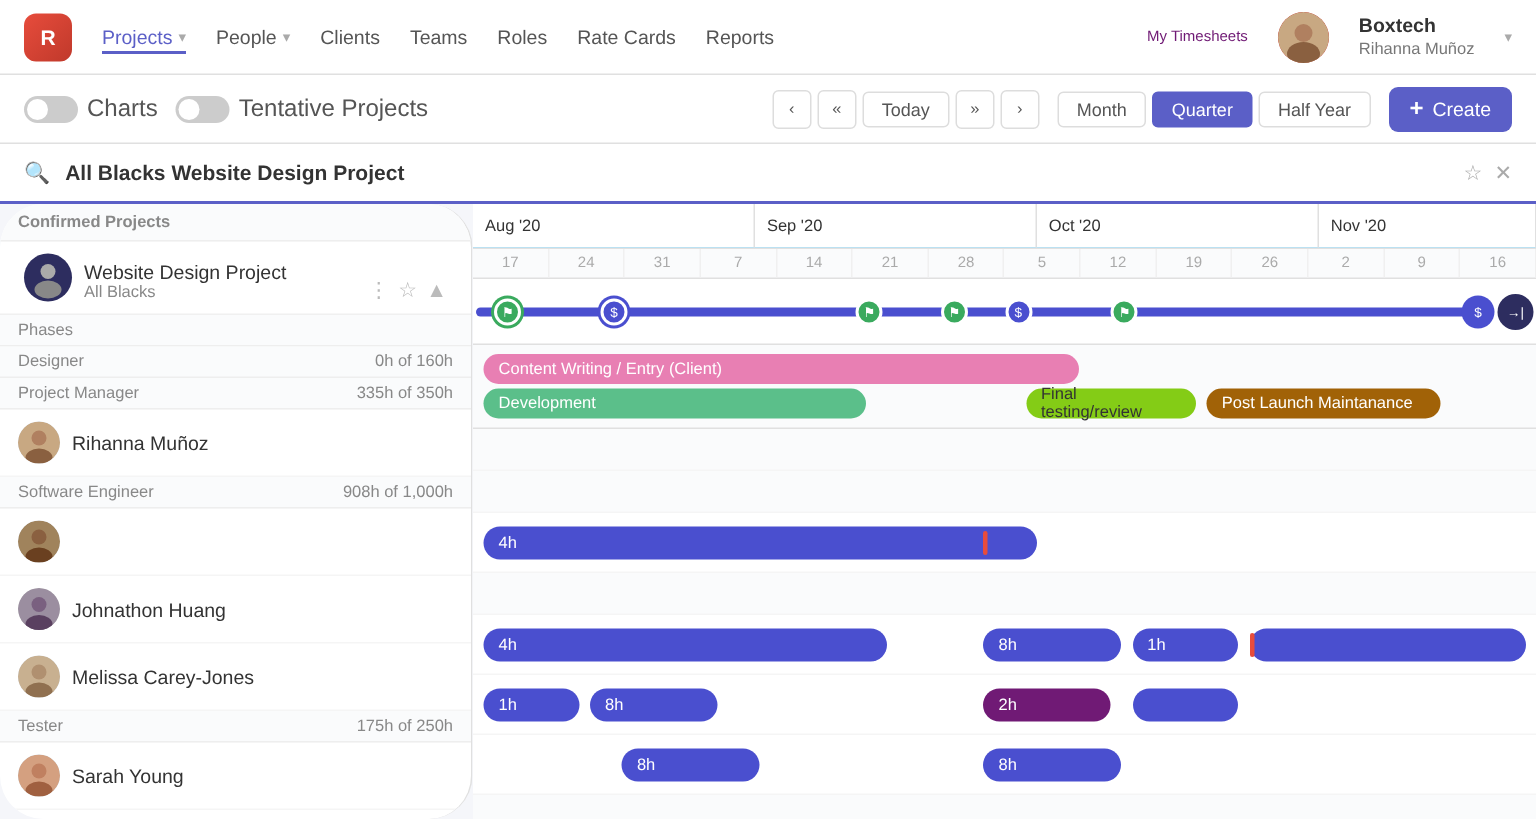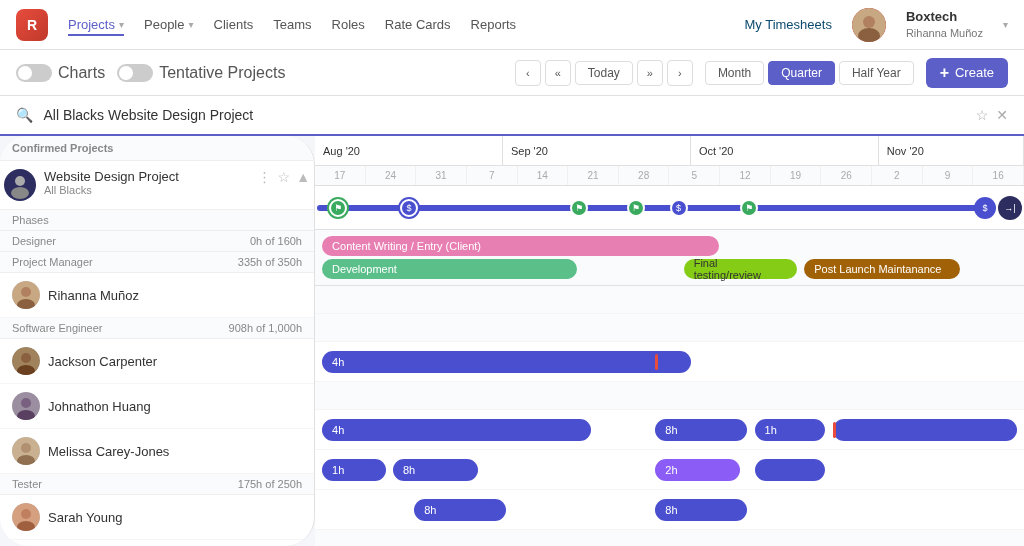--- a/index.html
+++ b/index.html
@@ -22,21 +22,21 @@
       display: flex; align-items: center; justify-content: center;
       color: white; font-weight: bold; font-size: 14px; flex-shrink: 0;
     }
     .nav-item {
       font-size: 13px; color: #555; cursor: pointer; display: flex; align-items: center; gap: 4px;
       padding: 4px 0;
     }
     .nav-item.active { color: #5b5fc7; border-bottom: 2px solid #5b5fc7; padding-bottom: 2px; }
     .nav-item .caret { font-size: 10px; color: #aaa; }
     .nav-spacer { flex: 1; }
-    .my-timesheets { font-size: 13px; color: #0c4a6e; cursor: pointer; }
+    .my-timesheets { font-size: 10px; color: #701a75; cursor: pointer; }
     .user-info { display: flex; align-items: center; gap: 20px; cursor: pointer; }
     .user-avatar {
       width: 34px; height: 34px; border-radius: 50%;
       background: #c0392b;
       overflow: hidden; display: flex; align-items: center; justify-content: center;
       font-size: 11px; color: white;
     }
     .user-name-block { line-height: 1.3; }
     .user-name-block .company { font-size: 13px; font-weight: 600; }
     .user-name-block .name { font-size: 11px; color: #777; }
@@ -102,21 +102,21 @@
     .search-bar {
       background: white;
       border-bottom: 2px solid #5b5fc7;
       display: flex;
       align-items: center;
       height: 40px;
       padding: 0 16px;
       gap: 10px;
     }
     .search-icon { color: #5b5fc7; font-size: 14px; }
-    .search-text { font-size: 14px; font-weight: 400; color: #333; flex: 1; }
+    .search-text { font-size: 14px; font-weight: 700; color: #333; flex: 1; }
     .search-actions { display: flex; gap: 8px; align-items: center; }
     .star-icon, .close-icon { color: #aaa; cursor: pointer; font-size: 14px; }
 
     
     .main-content {
       display: flex;
       height: calc(546px - 50px - 46px - 40px);
       overflow: hidden;
     }
 
@@ -132,22 +132,22 @@
     .section-header {
       padding: 6px 12px;
       font-size: 11px;
       font-weight: 600;
       color: #888;
       background: #fafbfc;
       border-bottom: 1px solid #eee;
     }
     .project-row {
       display: flex;
-      align-items: flex-start;
-      padding: 8px 4px;
+      align-items: flex-end;
+      padding: 8px 16px;
       border-bottom: 1px solid #f0f0f0;
       gap: 8px;
     }
     .project-avatar {
       width: 32px; height: 32px; border-radius: 50%;
       background: #2d2d5f;
       display: flex; align-items: center; justify-content: center;
       font-size: 10px; color: white; flex-shrink: 0; overflow: hidden;
     }
     .project-info { flex: 1; }
@@ -373,21 +373,20 @@
     </div>
 
     <div class="person-row">
       <div class="person-avatar">
         <svg width="28" height="28" viewBox="0 0 28 28">
             <circle cx="14" cy="14" r="14" fill="#a0835c"></circle>
             <circle cx="14" cy="11" r="5" fill="#8a6040"></circle>
             <ellipse cx="14" cy="24" rx="9" ry="6" fill="#6a4020"></ellipse>
           </svg>
       </div>
-      <span class="person-name">Jackson Carpenter</span>
     </div>
 
     <div class="person-row">
       <div class="person-avatar">
         <svg width="28" height="28" viewBox="0 0 28 28">
             <circle cx="14" cy="14" r="14" fill="#9b8ea0"></circle>
             <circle cx="14" cy="11" r="5" fill="#7a6080"></circle>
             <ellipse cx="14" cy="24" rx="9" ry="6" fill="#5a4060"></ellipse>
           </svg>
       </div>
@@ -516,21 +515,21 @@
       <div style="position:absolute;left:73%;width:3px;height:16px;background:#e74c3c;border-radius:2px;top:50%;transform:translateY(-50%);"></div>
     </div>
 
     <div class="gantt-row" style="height:40px;">
       <div style="position:absolute;left:1%;width:9%;height:22px;background:#4a4fcf;border-radius:11px;top:50%;transform:translateY(-50%);display:flex;align-items:center;padding:0 10px;font-size:11px;color:white;">
         <span>1h</span>
       </div>
       <div style="position:absolute;left:11%;width:12%;height:22px;background:#4a4fcf;border-radius:11px;top:50%;transform:translateY(-50%);display:flex;align-items:center;padding:0 10px;font-size:11px;color:white;">
         <span>8h</span>
       </div>
-      <div style="position:absolute;left:48%;width:12%;height:22px;background:#8b5cf6;border-radius:11px;top:50%;transform:translateY(-50%);display:flex;align-items:center;padding:0 10px;font-size:11px;color:white;">
+      <div style="position:absolute;left:48%;width:12%;height:22px;background:#701a75;border-radius:11px;top:50%;transform:translateY(-50%);display:flex;align-items:center;padding:0 10px;font-size:11px;color:white;">
         <span>2h</span>
       </div>
       <div style="position:absolute;left:62%;width:10%;height:22px;background:#4a4fcf;border-radius:11px;top:50%;transform:translateY(-50%);"></div>
     </div>
 
     <div class="gantt-row" style="height:40px;">
       <div style="position:absolute;left:14%;width:13%;height:22px;background:#4a4fcf;border-radius:11px;top:50%;transform:translateY(-50%);display:flex;align-items:center;padding:0 10px;font-size:11px;color:white;">
         <span>8h</span>
       </div>
       <div style="position:absolute;left:48%;width:13%;height:22px;background:#4a4fcf;border-radius:11px;top:50%;transform:translateY(-50%);display:flex;align-items:center;padding:0 10px;font-size:11px;color:white;">

